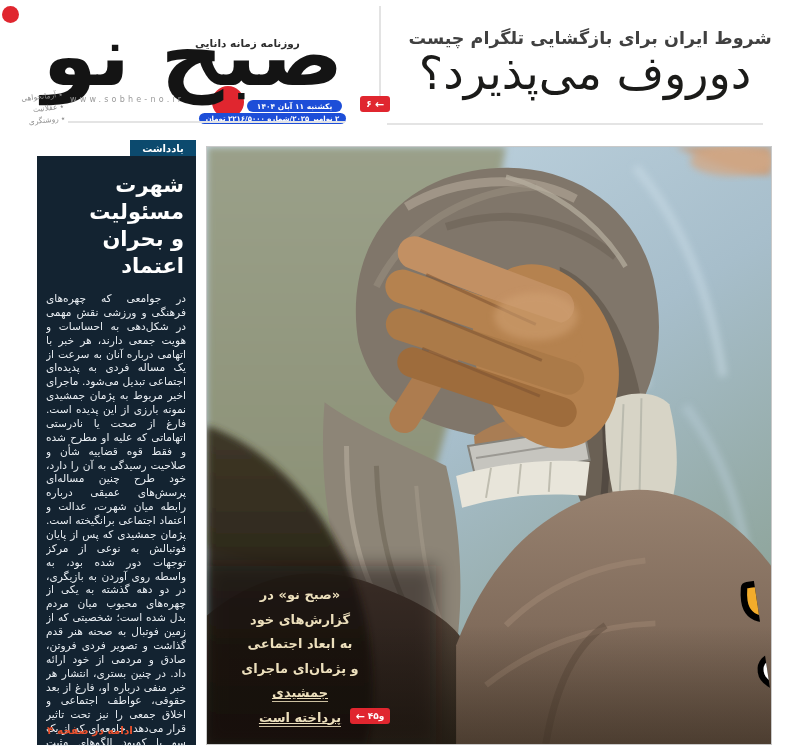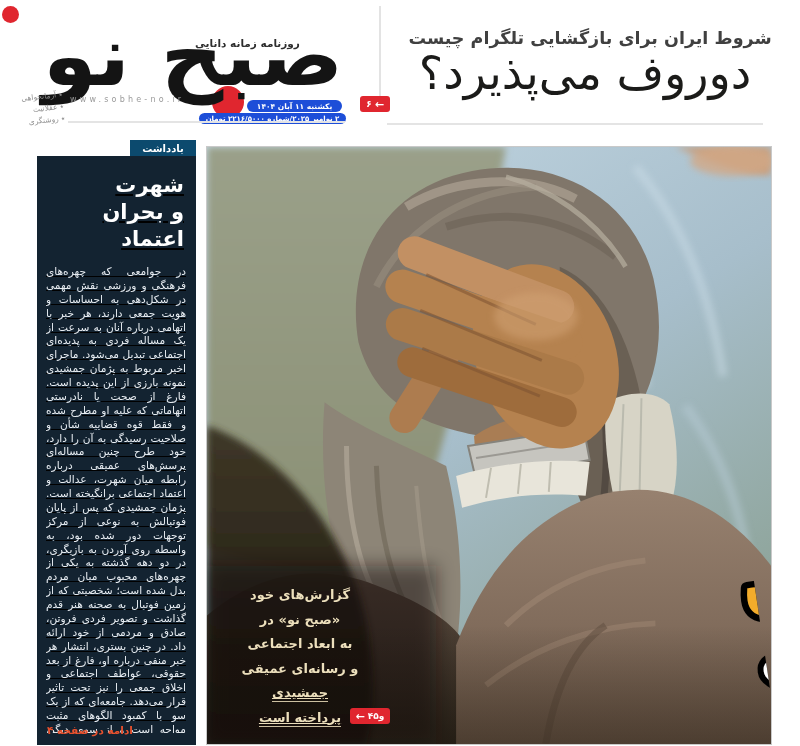--- a/index.html
+++ b/index.html
@@ -41,21 +41,21 @@
 
   
   .lead-kicker{left:390px;top:28px;width:400px;text-align:center;
     font-size:17.5px;font-weight:bold;color:#404040;}
   .lead-headline{left:378px;top:46px;width:414px;text-align:center;
     font-size:46px;font-weight:normal;color:#1b1b19;line-height:1.2;white-space:nowrap;}
 
   
   .note-tab{left:130px;top:140px;width:66px;height:16px;background:#0c4a6e;color:#fff;
     display:flex;align-items:center;justify-content:center;font-size:10px;font-weight:bold;z-index:5;}
-  .note-col{left:37px;top:156px;width:159px;height:589px;background:#132331;box-sizing:border-box;text-decoration:underline;}
+  .note-col{left:37px;top:156px;width:159px;height:589px;background:#132331;box-sizing:border-box;}
   .note-title{padding:16px 12px 10px 8px;text-align:right;color:#ffffff;
     font-size:21px;font-weight:bold;line-height:27px;}
   .note-title span{display:block;}
   .note-body{margin:2px 10px 0 9px;color:#e8edf2;font-size:10.6px;line-height:1.31;
     text-align:justify;max-height:468px;overflow:hidden;}
   .note-continue{position:absolute;bottom:9px;left:10px;right:10px;text-align:left;
     color:#e8512e;font-size:10.5px;font-weight:bold;}
 
   
   .picture{left:206px;top:146px;width:566px;height:599px;border:1px solid #c9c9c9;
@@ -98,20 +98,21 @@
   <div class="abs lead-headline">دوروف می‌پذیرد؟</div>
   <div class="abs page-badge badge-top">
     <span>۶</span>
     <span class="arr">←</span>
   </div>
 
   <div class="abs note-tab">یادداشت</div>
   <div class="abs note-col">
     <div class="note-title">
       <span>شهرت</span>
+      <span>مسئولیت</span>
       <span>و بحران اعتماد</span>
     </div>
     <div class="note-body">در جوامعی که چهره‌های فرهنگی و ورزشی نقش مهمی در شکل‌دهی به احساسات و هویت جمعی دارند، هر خبر با اتهامی درباره آنان به سرعت از یک مساله فردی به پدیده‌ای اجتماعی تبدیل می‌شود. ماجرای اخیر مربوط به پژمان جمشیدی نمونه بارزی از این پدیده است. فارغ از صحت یا نادرستی اتهاماتی که علیه او مطرح شده و فقط قوه قضاییه شأن و صلاحیت رسیدگی به آن را دارد، خود طرح چنین مساله‌ای پرسش‌های عمیقی درباره رابطه میان شهرت، عدالت و اعتماد اجتماعی برانگیخته است. پژمان جمشیدی که پس از پایان فوتبالش به نوعی از مرکز توجهات دور شده بود، به واسطه روی آوردن به بازیگری، در دو دهه گذشته به یکی از چهره‌های محبوب میان مردم بدل شده است؛ شخصیتی که از زمین فوتبال به صحنه هنر قدم گذاشت و تصویر فردی فروتن، صادق و مردمی از خود ارائه داد. در چنین بستری، انتشار هر خبر منفی درباره او، فارغ از بعد حقوقی، عواطف اجتماعی و اخلاق جمعی را نیز تحت تاثیر قرار می‌دهد. جامعه‌ای که از یک سو با کمبود الگوهای مثبت مواجه است و از سوی دیگر، نسبت به هرگونه بی‌عدالتی یا فساد حساس شده، در برابر چنین رویدادهایی واکنش‌های تند و دوگانه نشان می‌دهد؛ بخشی از مردم به سرعت در موضع دفاعی قرار می‌گیرند و بخشی دیگر خودشان را در جایگاه قضاوت می‌دانند.</div>
     <div class="note-continue">ادامه در صفحه ۴</div>
   </div>
 
   <div class="abs picture">
 
     <svg class="painting" width="564" height="597" viewBox="0 0 566 599" xmlns="http://www.w3.org/2000/svg">
       <defs>
@@ -192,24 +193,24 @@
       <path d="M356,266 L206,216" stroke="#9e6c3c" stroke-width="30" stroke-linecap="round" fill="none"></path>
       <path d="M330,178 L220,128 M336,214 L214,164 M334,250 L216,202" stroke="#7c5231" stroke-width="3" opacity="0.55" fill="none"></path>
       <ellipse cx="330" cy="170" rx="42" ry="24" fill="#d1a273" opacity="0.55" filter="url(#soft)"></ellipse>
 
       <path d="M0,280 C60,300 120,360 150,440 C170,500 170,560 160,599 L0,599 Z" fill="url(#dark)" opacity="0.94" filter="url(#soft)"></path>
       <rect x="0" y="420" width="230" height="179" fill="#14100a" opacity="0.5" filter="url(#soft2)"></rect>
       <rect x="0" y="480" width="566" height="119" fill="url(#vign)"></rect>
     </svg>
 
     <div class="photo-caption">
+      <span>«صبح نو» در</span>
       <span>گزارش‌های خود</span>
-      <span>«صبح نو» در</span>
       <span>به ابعاد اجتماعی</span>
-      <span>و رسانه‌ای عمیقی</span>
+      <span>و پژمان‌ای ماجرای</span>
       <span class="u"><i>جمشیدی</i></span>
       <span class="u"><i>پرداخته است</i></span>
     </div>
 
     <svg class="feature-headline" width="480" height="220" viewBox="0 0 480 220" xmlns="http://www.w3.org/2000/svg">
       <text x="466" y="92" text-anchor="end" font-family="DejaVu Sans" font-weight="bold" font-size="78" fill="#f3ac2b" stroke="#000000" stroke-width="13" stroke-linejoin="round" paint-order="stroke">پژمان</text>
       <text x="472" y="192" text-anchor="end" font-family="DejaVu Sans" font-weight="bold" font-size="61" fill="#ffffff" stroke="#000000" stroke-width="12" stroke-linejoin="round" paint-order="stroke">برمی‌گردد؟</text>
     </svg>
   </div>
 

